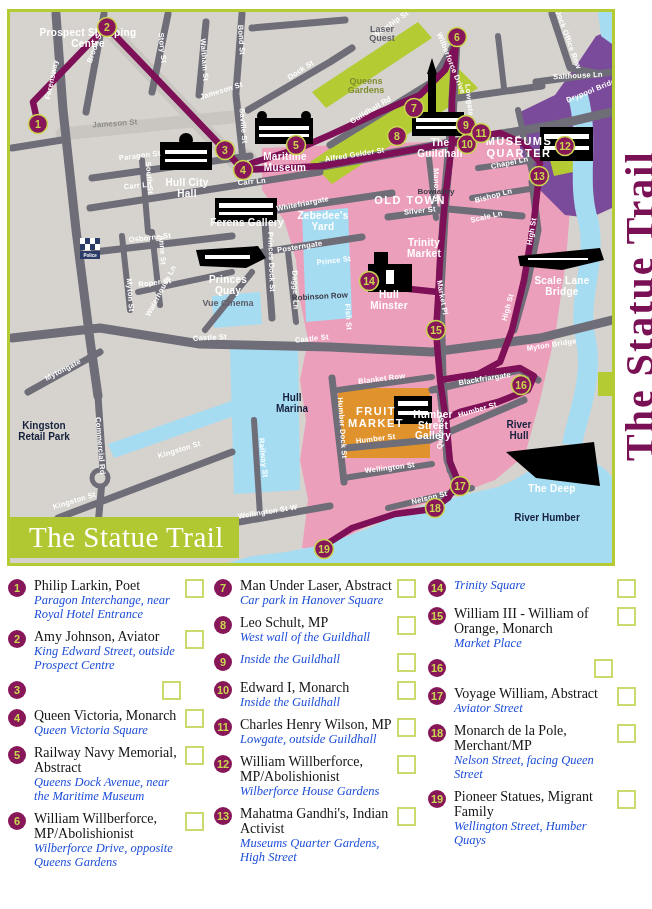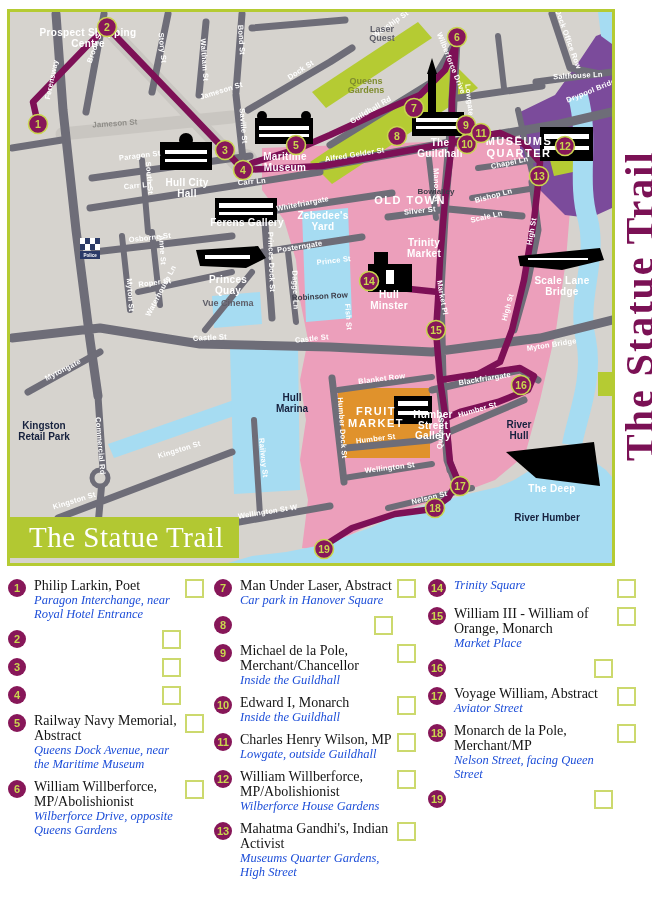--- a/index.html
+++ b/index.html
@@ -336,28 +336,36 @@
       <div class="litem">
         <span class="lnum">1</span>
         <div class="ltxt">
           <div class="ltitle">Philip Larkin, Poet</div>
           <div class="lloc">Paragon Interchange, near Royal Hotel Entrance</div>
         </div>
         <span class="lbox"></span>
       </div>
       <div class="litem">
         <span class="lnum">2</span>
+        <div class="ltxt">
+          <div class="ltitle">Amy Johnson, Aviator</div>
+          <div class="lloc">King Edward Street, outside Prospect Centre</div>
+        </div>
         <span class="lbox"></span>
       </div>
       <div class="litem">
         <span class="lnum">3</span>
         <span class="lbox"></span>
       </div>
       <div class="litem">
         <span class="lnum">4</span>
+        <div class="ltxt">
+          <div class="ltitle">Queen Victoria, Monarch</div>
+          <div class="lloc">Queen Victoria Square</div>
+        </div>
         <span class="lbox"></span>
       </div>
       <div class="litem">
         <span class="lnum">5</span>
         <div class="ltxt">
           <div class="ltitle">Railway Navy Memorial, Abstract</div>
           <div class="lloc">Queens Dock Avenue, near the Maritime Museum</div>
         </div>
         <span class="lbox"></span>
       </div>
@@ -374,26 +382,29 @@
       <div class="litem">
         <span class="lnum">7</span>
         <div class="ltxt">
           <div class="ltitle">Man Under Laser, Abstract</div>
           <div class="lloc">Car park in Hanover Square</div>
         </div>
         <span class="lbox"></span>
       </div>
       <div class="litem">
         <span class="lnum">8</span>
+        <div class="ltxt">
+          <div class="ltitle">Leo Schult, MP</div>
+          <div class="lloc">West wall of the Guildhall</div>
+        </div>
         <span class="lbox"></span>
       </div>
       <div class="litem">
         <span class="lnum">9</span>
         <div class="ltxt">
-          <div class="ltitle">Michael de la Pole, Merchant/Chancellor</div>
           <div class="lloc">Inside the Guildhall</div>
         </div>
         <span class="lbox"></span>
       </div>
       <div class="litem">
         <span class="lnum">10</span>
         <div class="ltxt">
           <div class="ltitle">Edward I, Monarch</div>
           <div class="lloc">Inside the Guildhall</div>
         </div>
@@ -455,16 +466,20 @@
       <div class="litem">
         <span class="lnum">18</span>
         <div class="ltxt">
           <div class="ltitle">Monarch de la Pole, Merchant/MP</div>
           <div class="lloc">Nelson Street, facing Queen Street</div>
         </div>
         <span class="lbox"></span>
       </div>
       <div class="litem">
         <span class="lnum">19</span>
+        <div class="ltxt">
+          <div class="ltitle">Pioneer Statues, Migrant Family</div>
+          <div class="lloc">Wellington Street, Humber Quays</div>
+        </div>
         <span class="lbox"></span>
       </div>
     </div>
 </div>
 
 </body></html>

